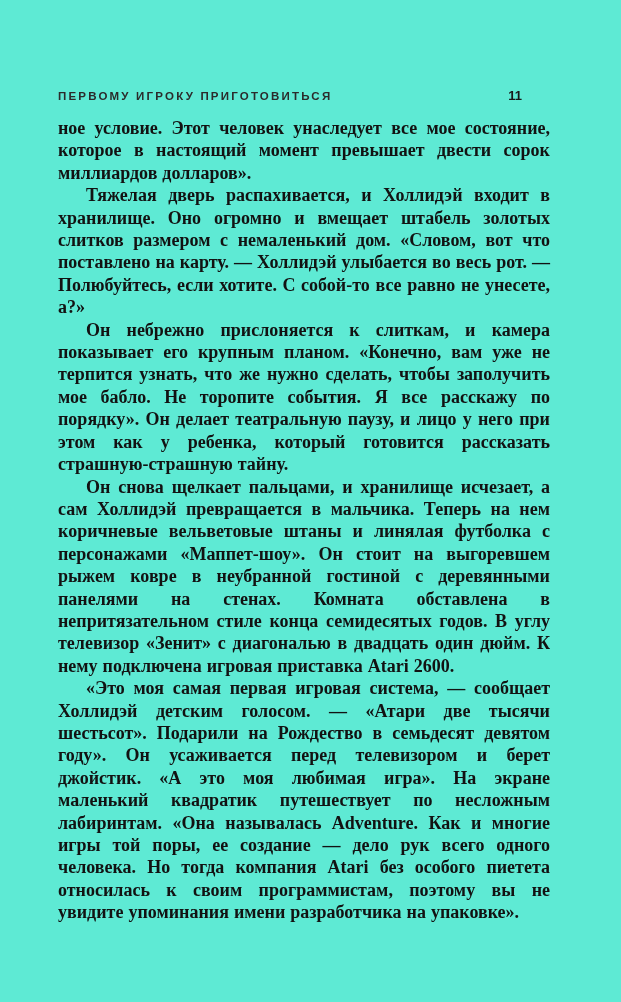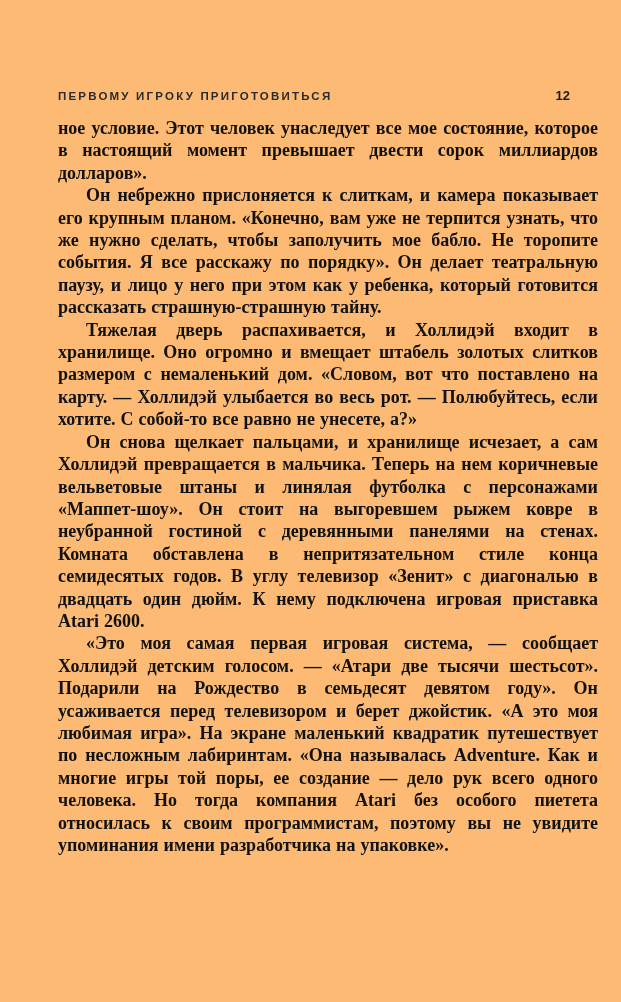--- a/index.html
+++ b/index.html
@@ -11,22 +11,22 @@
     width: 621px;
     height: 1002px;
     overflow: hidden;
     font-family: "Liberation Serif", serif;
     color: #121212;
   }
   .page {
     box-sizing: border-box;
     width: 621px;
     height: 1002px;
-    padding: 88px 23px 40px 58px;
-    background: #fdba74;
+    padding: 88px 71px 40px 58px;
+    background: #5eead4;
   }
   .running-head {
     display: flex;
     justify-content: space-between;
     align-items: baseline;
     margin-bottom: 14px;
   }
   .running-head .title {
     font-family: "Liberation Sans", sans-serif;
     font-weight: 700;
@@ -56,24 +56,24 @@
     text-indent: 0;
   }
 </style>
 </head>
 <body>
 
 <div class="page">
 
   <div class="running-head">
     <span class="title">ПЕРВОМУ ИГРОКУ ПРИГОТОВИТЬСЯ</span>
-    <span class="folio">12</span>
+    <span class="folio">11</span>
   </div>
 
   <div class="body-text">
     <p class="no-indent">ное условие. Этот человек унаследует все мое состояние, которое в настоящий момент превышает двести сорок миллиардов долларов».</p>
+    <p>Тяжелая дверь распахивается, и Холлидэй входит в хранилище. Оно огромно и вмещает штабель золотых слитков размером с немаленький дом. «Словом, вот что поставлено на карту. — Холлидэй улыбается во весь рот. — Полюбуйтесь, если хотите. С собой-то все равно не унесете, а?»</p>
     <p>Он небрежно прислоняется к слиткам, и камера показывает его крупным планом. «Конечно, вам уже не терпится узнать, что же нужно сделать, чтобы заполучить мое бабло. Не торопите события. Я все расскажу по порядку». Он делает театральную паузу, и лицо у него при этом как у ребенка, который готовится рассказать страшную-страшную тайну.</p>
-    <p>Тяжелая дверь распахивается, и Холлидэй входит в хранилище. Оно огромно и вмещает штабель золотых слитков размером с немаленький дом. «Словом, вот что поставлено на карту. — Холлидэй улыбается во весь рот. — Полюбуйтесь, если хотите. С собой-то все равно не унесете, а?»</p>
     <p>Он снова щелкает пальцами, и хранилище исчезает, а сам Холлидэй превращается в мальчика. Теперь на нем коричневые вельветовые штаны и линялая футболка с персонажами «Маппет-шоу». Он стоит на выгоревшем рыжем ковре в неубранной гостиной с деревянными панелями на стенах. Комната обставлена в непритязательном стиле конца семидесятых годов. В углу телевизор «Зенит» с диагональю в двадцать один дюйм. К нему подключена игровая приставка Atari 2600.</p>
     <p>«Это моя самая первая игровая система, — сообщает Холлидэй детским голосом. — «Атари две тысячи шестьсот». Подарили на Рождество в семьдесят девятом году». Он усаживается перед телевизором и берет джойстик. «А это моя любимая игра». На экране маленький квадратик путешествует по несложным лабиринтам. «Она называлась Adventure. Как и многие игры той поры, ее создание — дело рук всего одного человека. Но тогда компания Atari без особого пиетета относилась к своим программистам, поэтому вы не увидите упоминания имени разработчика на упаковке».</p>
   </div>
 
 </div>
 
 </body></html>

